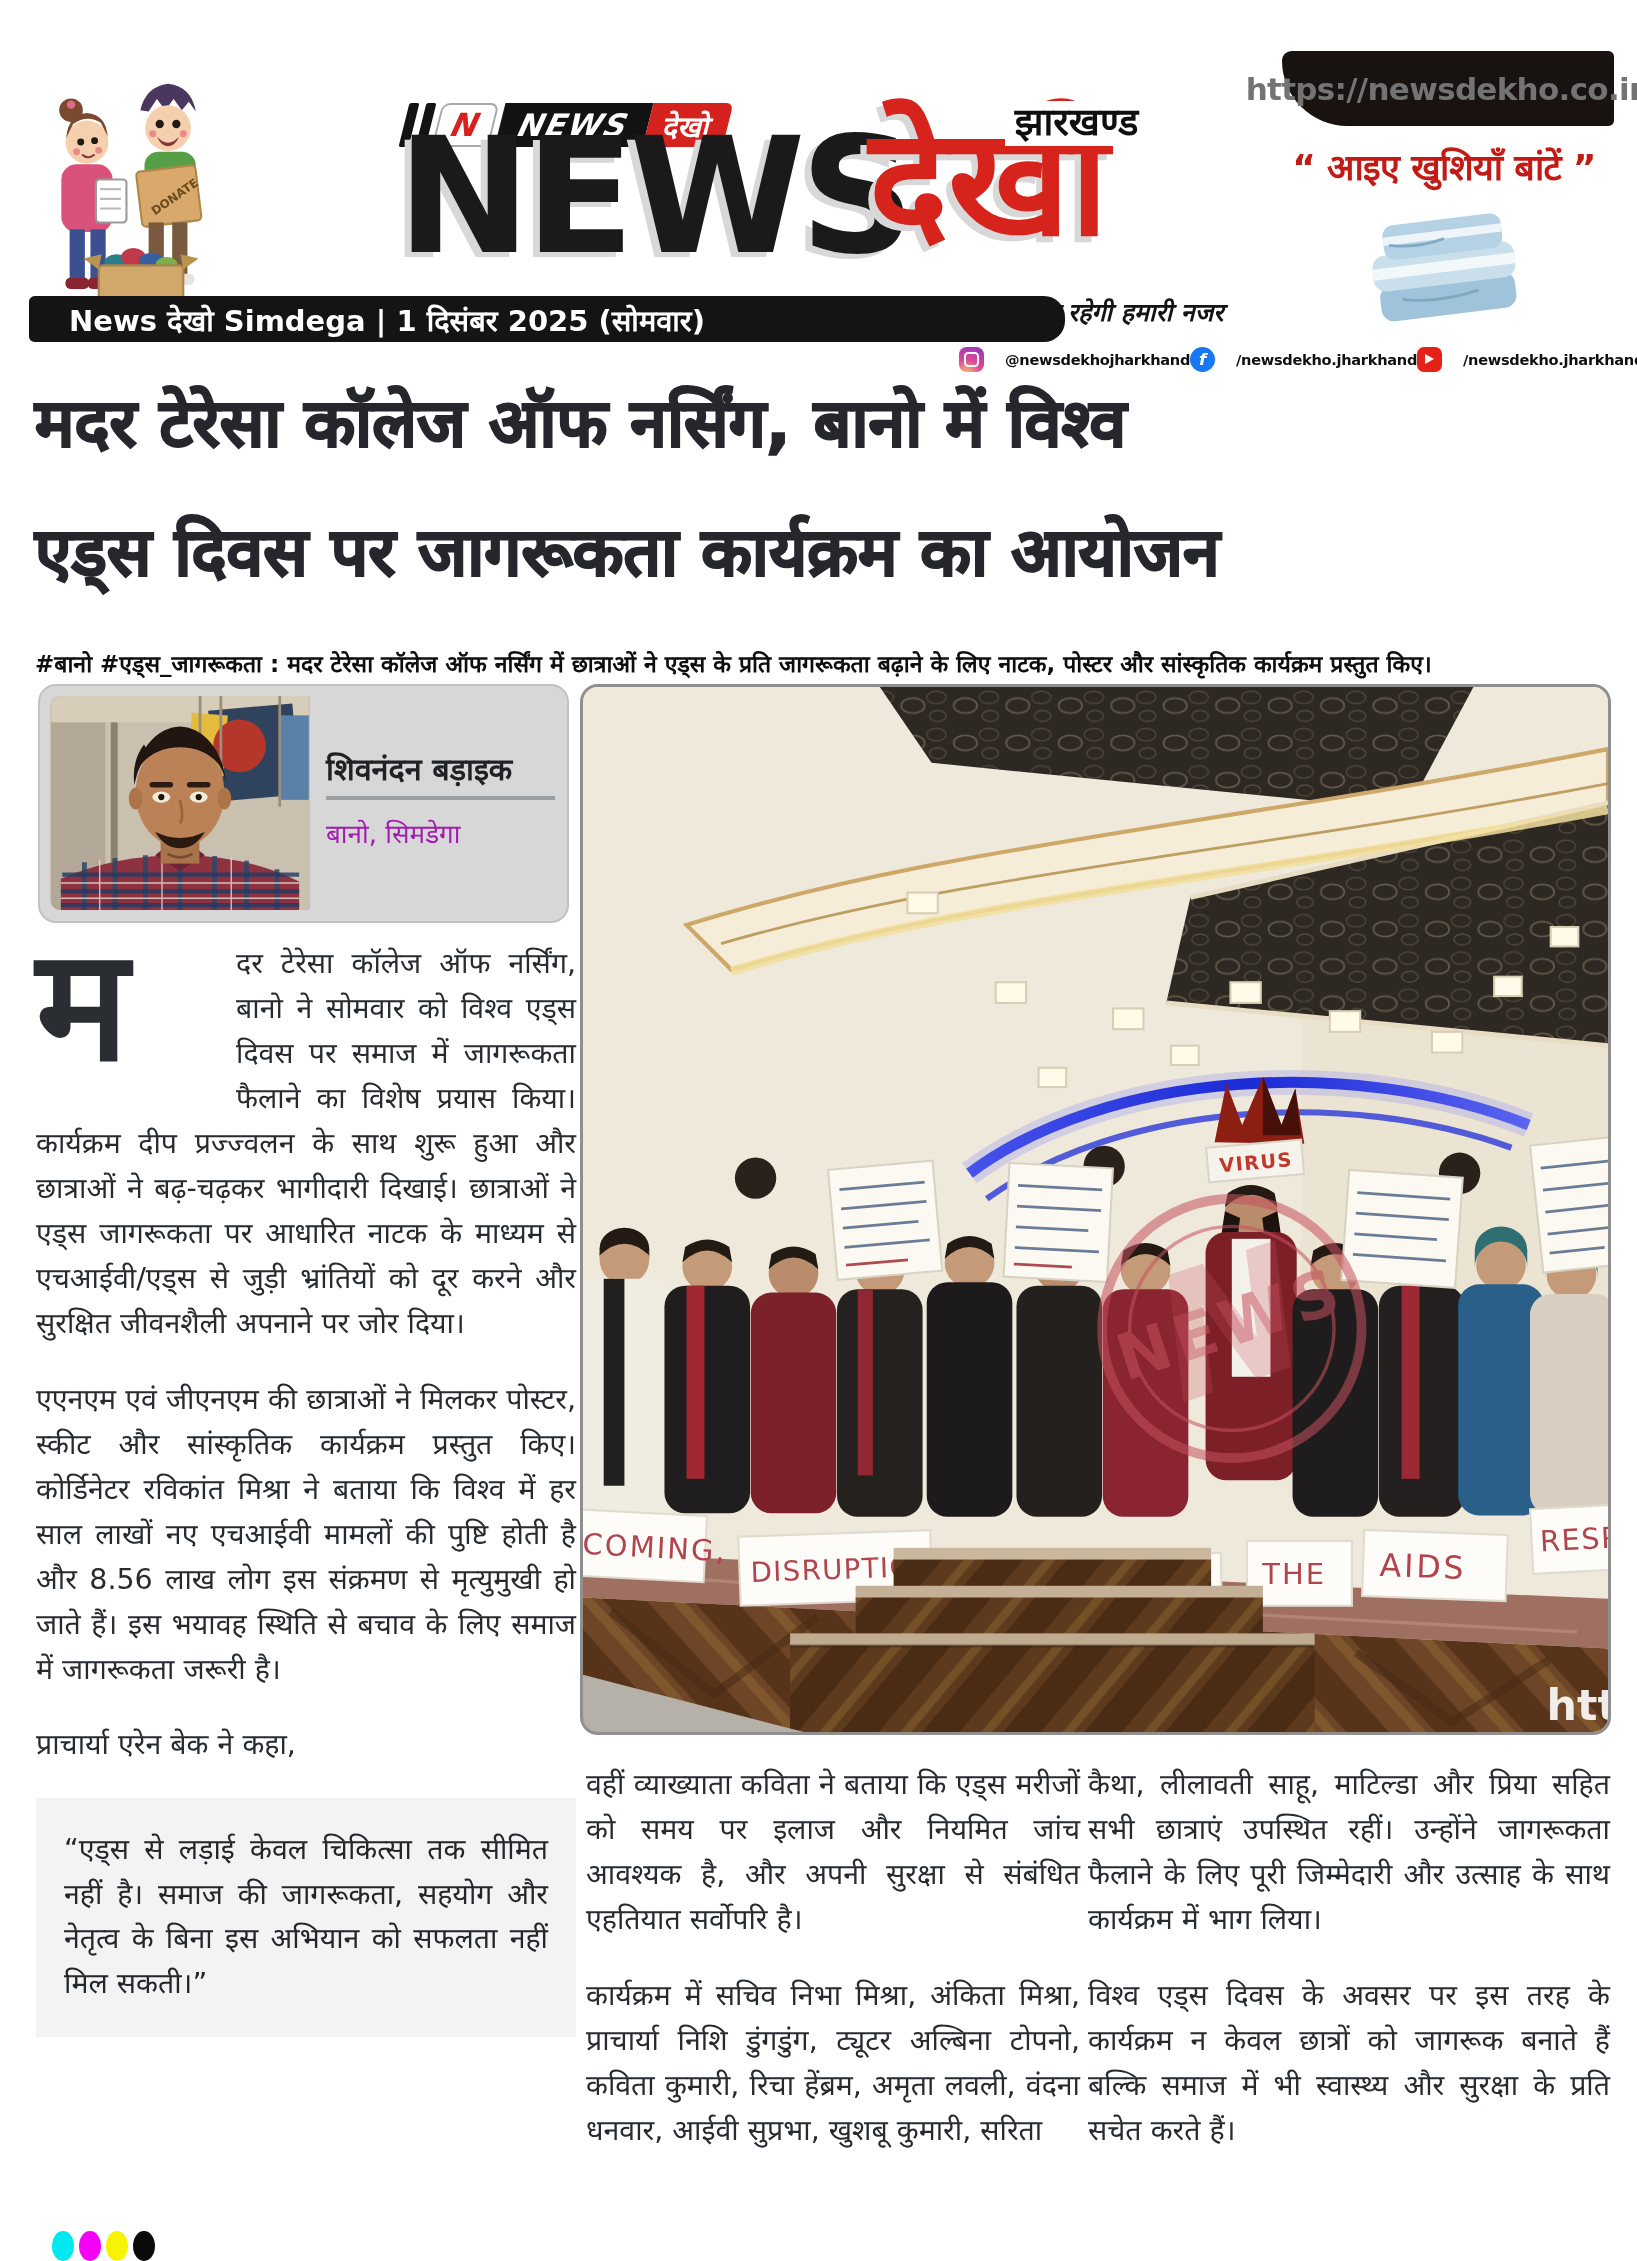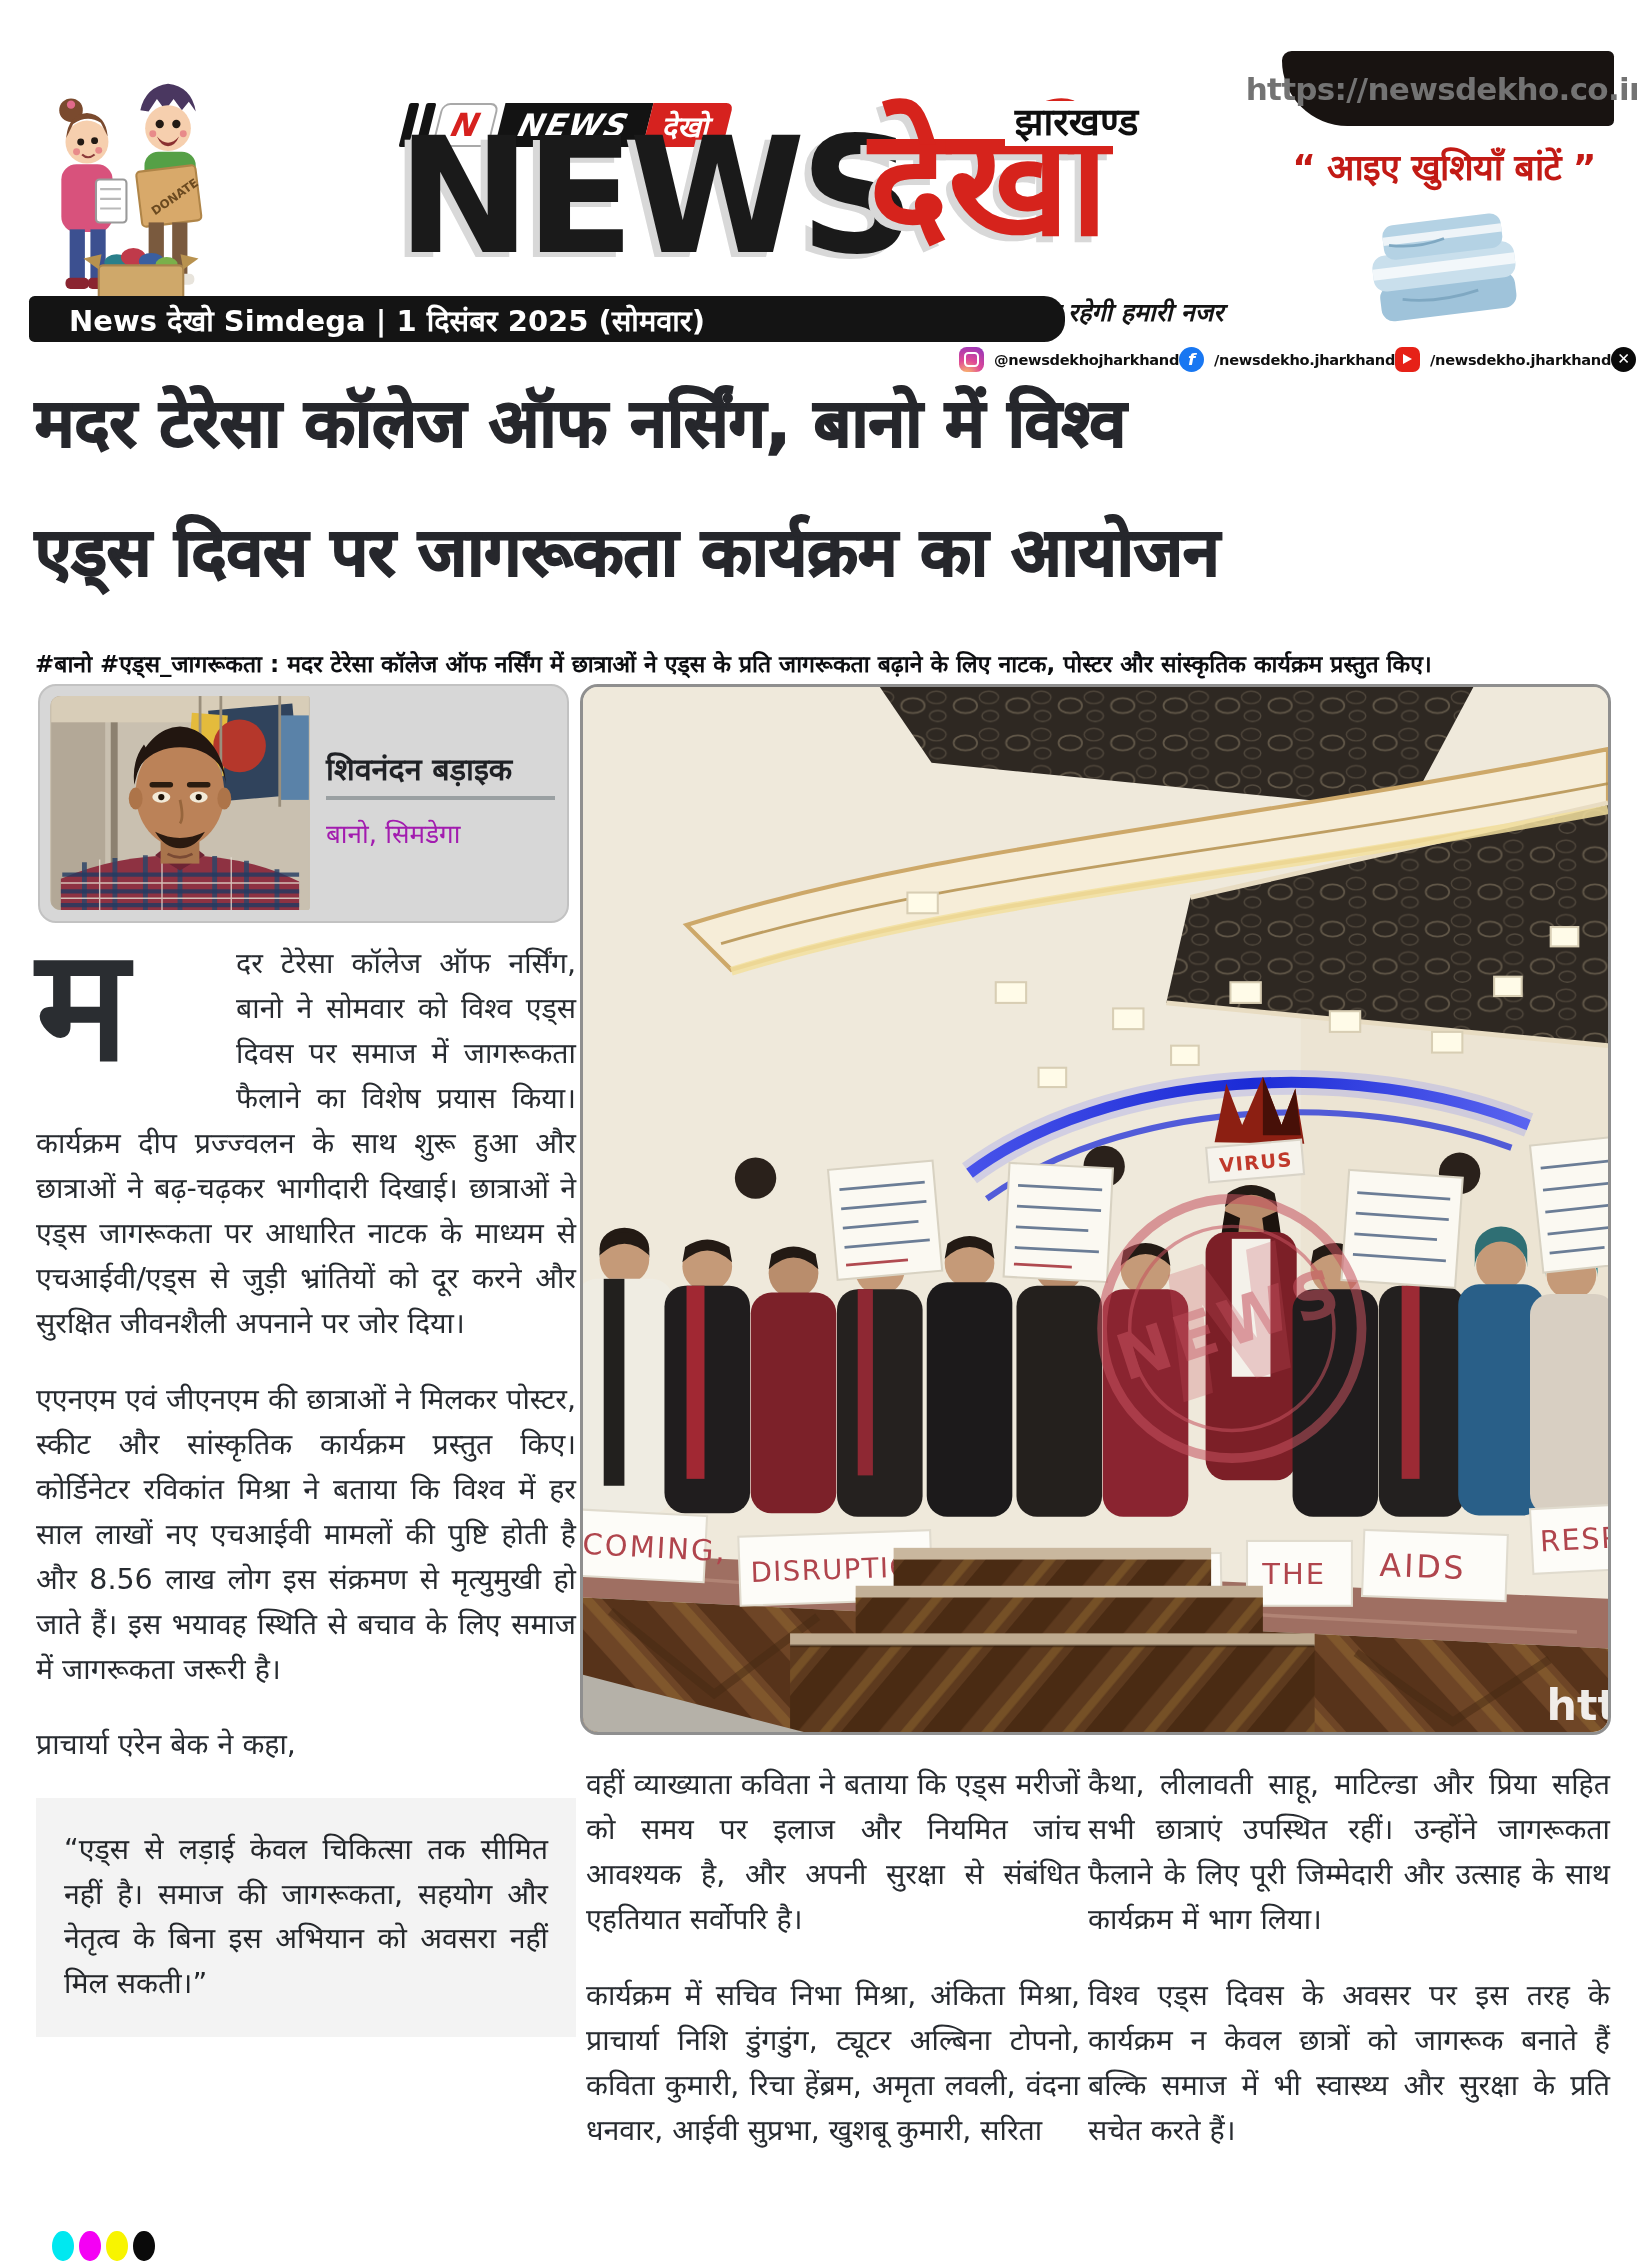--- a/index.html
+++ b/index.html
@@ -27,21 +27,21 @@
   .urlpill{left:1282px;top:51px;width:332px;height:75px;background:#181311;color:#737373;
            border-radius:9.7px 5.6px 5.6px 66px;display:flex;align-items:center;justify-content:center;
            font-size:31px;font-weight:bold;letter-spacing:-0.7px;}
   .slogan{left:1267px;top:142px;width:354px;text-align:center;font-size:36px;font-weight:bold;
           color:#c21a15;letter-spacing:-0.7px;}
   .datebar{left:29px;top:296px;width:1036px;height:46px;background:#141414;color:#fff;
            border-radius:5.6px 21px 21px 5.6px;display:flex;align-items:center;
            padding-left:40px;font-size:29px;font-weight:bold;box-sizing:border-box;}
   .social{left:959px;top:344px;width:679px;height:30.5px;display:flex;align-items:center;
           justify-content:space-between;}
-  .social .item{display:flex;align-items:center;gap:10px;font-size:14.6px;font-weight:bold;color:#101010;
+  .social .item{display:flex;align-items:center;gap:21px;font-size:14.6px;font-weight:bold;color:#101010;
                 letter-spacing:-0.3px;}
   .sicon{width:25px;height:25px;border-radius:50%;display:flex;align-items:center;justify-content:center;
          color:#fff;font-weight:bold;flex:0 0 auto;}
   .ig{border-radius:7.6px;background:radial-gradient(circle at 30% 110%, #fdc468 0%, #df4996 45%, #9b36b7 90%);}
   .ig i{display:block;width:11px;height:11px;border:2.1px solid #fff;border-radius:4.2px;}
   .fb{background:#1877f2;font-size:16.7px;font-style:italic;}
   .yt{border-radius:7px;background:#e62117;}
   .yt i{display:block;width:0;height:0;border-left:9px solid #fff;border-top:5.6px solid transparent;border-bottom:5.6px solid transparent;}
   .xx{background:#0a0a0a;font-size:15.3px;}
 
@@ -459,21 +459,21 @@
       </g>
 
       <text x="1396" y="1498" font-size="62" font-weight="bold" fill="#ffffff" opacity="0.9">httr</text>
     </svg>
   </div>
 
   <div class="abs col leftcol">
     <p><span class="dropcap">म</span><span>दर टेरेसा कॉलेज ऑफ नर्सिंग, बानो ने सोमवार को विश्व एड्स दिवस पर समाज में जागरूकता फैलाने का विशेष प्रयास किया। कार्यक्रम दीप प्रज्ज्वलन के साथ शुरू हुआ और छात्राओं ने बढ़-चढ़कर भागीदारी दिखाई। छात्राओं ने एड्स जागरूकता पर आधारित नाटक के माध्यम से एचआईवी/एड्स से जुड़ी भ्रांतियों को दूर करने और सुरक्षित जीवनशैली अपनाने पर जोर दिया।</span></p>
     <p>एएनएम एवं जीएनएम की छात्राओं ने मिलकर पोस्टर, स्कीट और सांस्कृतिक कार्यक्रम प्रस्तुत किए। कोर्डिनेटर रविकांत मिश्रा ने बताया कि विश्व में हर साल लाखों नए एचआईवी मामलों की पुष्टि होती है और 8.56 लाख लोग इस संक्रमण से मृत्युमुखी हो जाते हैं। इस भयावह स्थिति से बचाव के लिए समाज में जागरूकता जरूरी है।</p>
     <p>प्राचार्या एरेन बेक ने कहा,</p>
-    <div class="quoteblock">“एड्स से लड़ाई केवल चिकित्सा तक सीमित नहीं है। समाज की जागरूकता, सहयोग और नेतृत्व के बिना इस अभियान को अवसरा नहीं मिल सकती।”</div>
+    <div class="quoteblock">“एड्स से लड़ाई केवल चिकित्सा तक सीमित नहीं है। समाज की जागरूकता, सहयोग और नेतृत्व के बिना इस अभियान को सफलता नहीं मिल सकती।”</div>
   </div>
 
   <div class="abs col midcol">
     <p>वहीं व्याख्याता कविता ने बताया कि एड्स मरीजों को समय पर इलाज और नियमित जांच आवश्यक है, और अपनी सुरक्षा से संबंधित एहतियात सर्वोपरि है।</p>
     <p>कार्यक्रम में सचिव निभा मिश्रा, अंकिता मिश्रा, प्राचार्या निशि डुंगडुंग, ट्यूटर अल्बिना टोपनो, कविता कुमारी, रिचा हेंब्रम, अमृता लवली, वंदना धनवार, आईवी सुप्रभा, खुशबू कुमारी, सरिता</p>
   </div>
 
   <div class="abs col rightcol">
     <p>कैथा, लीलावती साहू, माटिल्डा और प्रिया सहित सभी छात्राएं उपस्थित रहीं। उन्होंने जागरूकता फैलाने के लिए पूरी जिम्मेदारी और उत्साह के साथ कार्यक्रम में भाग लिया।</p>
     <p>विश्व एड्स दिवस के अवसर पर इस तरह के कार्यक्रम न केवल छात्रों को जागरूक बनाते हैं बल्कि समाज में भी स्वास्थ्य और सुरक्षा के प्रति सचेत करते हैं।</p>

